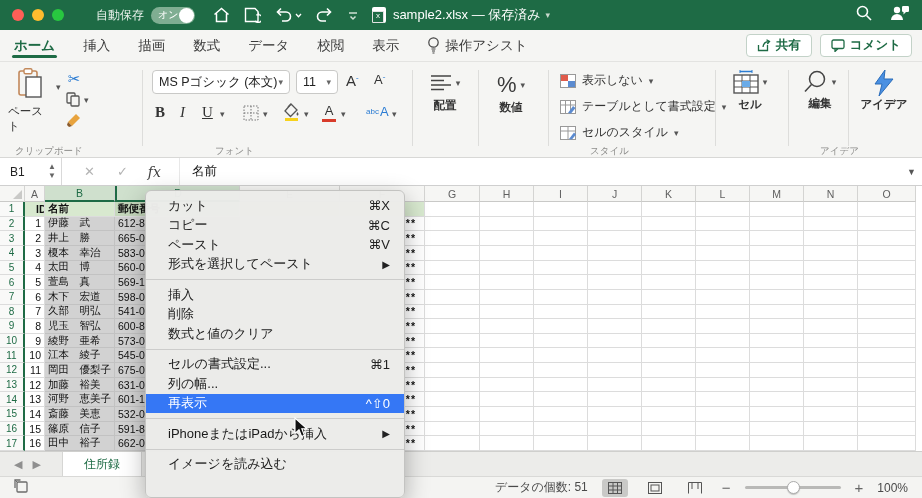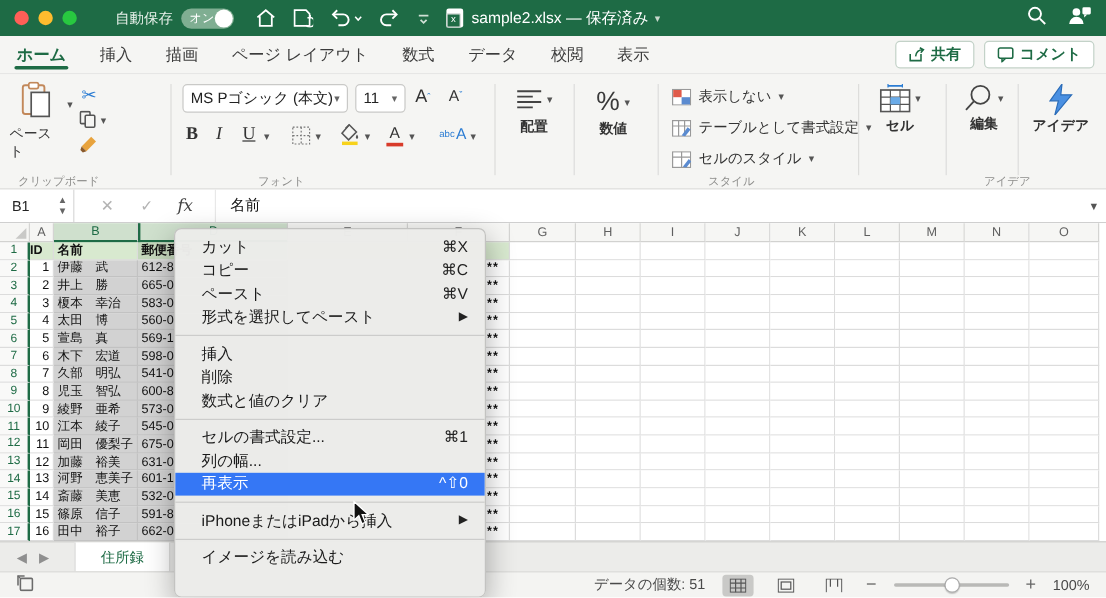--- a/index.html
+++ b/index.html
@@ -157,33 +157,39 @@
       <div class="rtab active">
         <span>ホーム</span>
       </div>
       <div class="rtab">
         <span>挿入</span>
       </div>
       <div class="rtab">
         <span>描画</span>
       </div>
       <div class="rtab">
-        <span>ページ レイアウト</span>
-      </div>
-      <div class="rtab">
         <span>数式</span>
       </div>
       <div class="rtab">
         <span>データ</span>
       </div>
       <div class="rtab">
         <span>校閲</span>
       </div>
       <div class="rtab">
         <span>表示</span>
+      </div>
+      <div class="rtab">
+        <span class="bulb">
+          <svg width="13" height="17" viewBox="0 0 13 17" fill="none" stroke="#444" stroke-width="1.2">
+            <circle cx="6.5" cy="5.5" r="4.7"></circle>
+            <path d="M4.5 12 H8.5 M5 14 H8 M5.5 16 H7.5"></path>
+          </svg>
+        </span>
+        <span>操作アシスト</span>
       </div>
     </div>
   <div id="tabbar-right">
     <span class="pillbtn">
       <svg width="14" height="13" viewBox="0 0 14 13" fill="none" stroke="#1e6b45" stroke-width="1.3">
           <path d="M1.5 6 V11.5 H10.5 V6"></path>
           <path d="M6 8 C6.5 4 8.5 2.5 12 2.5 M9.5 0.8 L12.5 2.5 L10.3 5"></path>
         </svg>
       <span>共有</span>
     </span>
@@ -373,21 +379,21 @@
     <div class="cell colhdr" style="left: 425px; top: 0px; width: 55px; height: 16px;">G</div>
     <div class="cell colhdr" style="left: 480px; top: 0px; width: 54px; height: 16px;">H</div>
     <div class="cell colhdr" style="left: 534px; top: 0px; width: 54px; height: 16px;">I</div>
     <div class="cell colhdr" style="left: 588px; top: 0px; width: 54px; height: 16px;">J</div>
     <div class="cell colhdr" style="left: 642px; top: 0px; width: 54px; height: 16px;">K</div>
     <div class="cell colhdr" style="left: 696px; top: 0px; width: 54px; height: 16px;">L</div>
     <div class="cell colhdr" style="left: 750px; top: 0px; width: 54px; height: 16px;">M</div>
     <div class="cell colhdr" style="left: 804px; top: 0px; width: 54px; height: 16px;">N</div>
     <div class="cell colhdr" style="left: 858px; top: 0px; width: 58px; height: 16px;">O</div>
     <div class="cell rowhdr" style="left: 0px; top: 16px; width: 25px; height: 14.6471px;">1</div>
-    <div class="cell hdrgreen" style="left: 25px; top: 16px; width: 20px; height: 14.6471px; font-weight: bold;">ID</div>
+    <div class="cell hdrgreen" style="left: 25px; top: 16px; width: 20px; height: 14.6471px; font-weight: bold; padding-left: 11px;">ID</div>
     <div class="cell hdrgreen txt" style="left: 45px; top: 16px; width: 70px; height: 14.6471px; font-weight: bold;">名前</div>
     <div class="cell hdrgreen sel2 txt" style="left: 115px; top: 16px; width: 125px; height: 14.6471px; font-weight: bold;">郵便番号</div>
     <div class="cell " style="left: 240px; top: 16px; width: 100px; height: 14.6471px; background: rgb(216, 233, 207);"></div>
     <div class="cell " style="left: 340px; top: 16px; width: 85px; height: 14.6471px; background: rgb(216, 233, 207);"></div>
     <div class="cell " style="left: 425px; top: 16px; width: 55px; height: 14.6471px;"></div>
     <div class="cell " style="left: 480px; top: 16px; width: 54px; height: 14.6471px;"></div>
     <div class="cell " style="left: 534px; top: 16px; width: 54px; height: 14.6471px;"></div>
     <div class="cell " style="left: 588px; top: 16px; width: 54px; height: 14.6471px;"></div>
     <div class="cell " style="left: 642px; top: 16px; width: 54px; height: 14.6471px;"></div>
     <div class="cell " style="left: 696px; top: 16px; width: 54px; height: 14.6471px;"></div>

